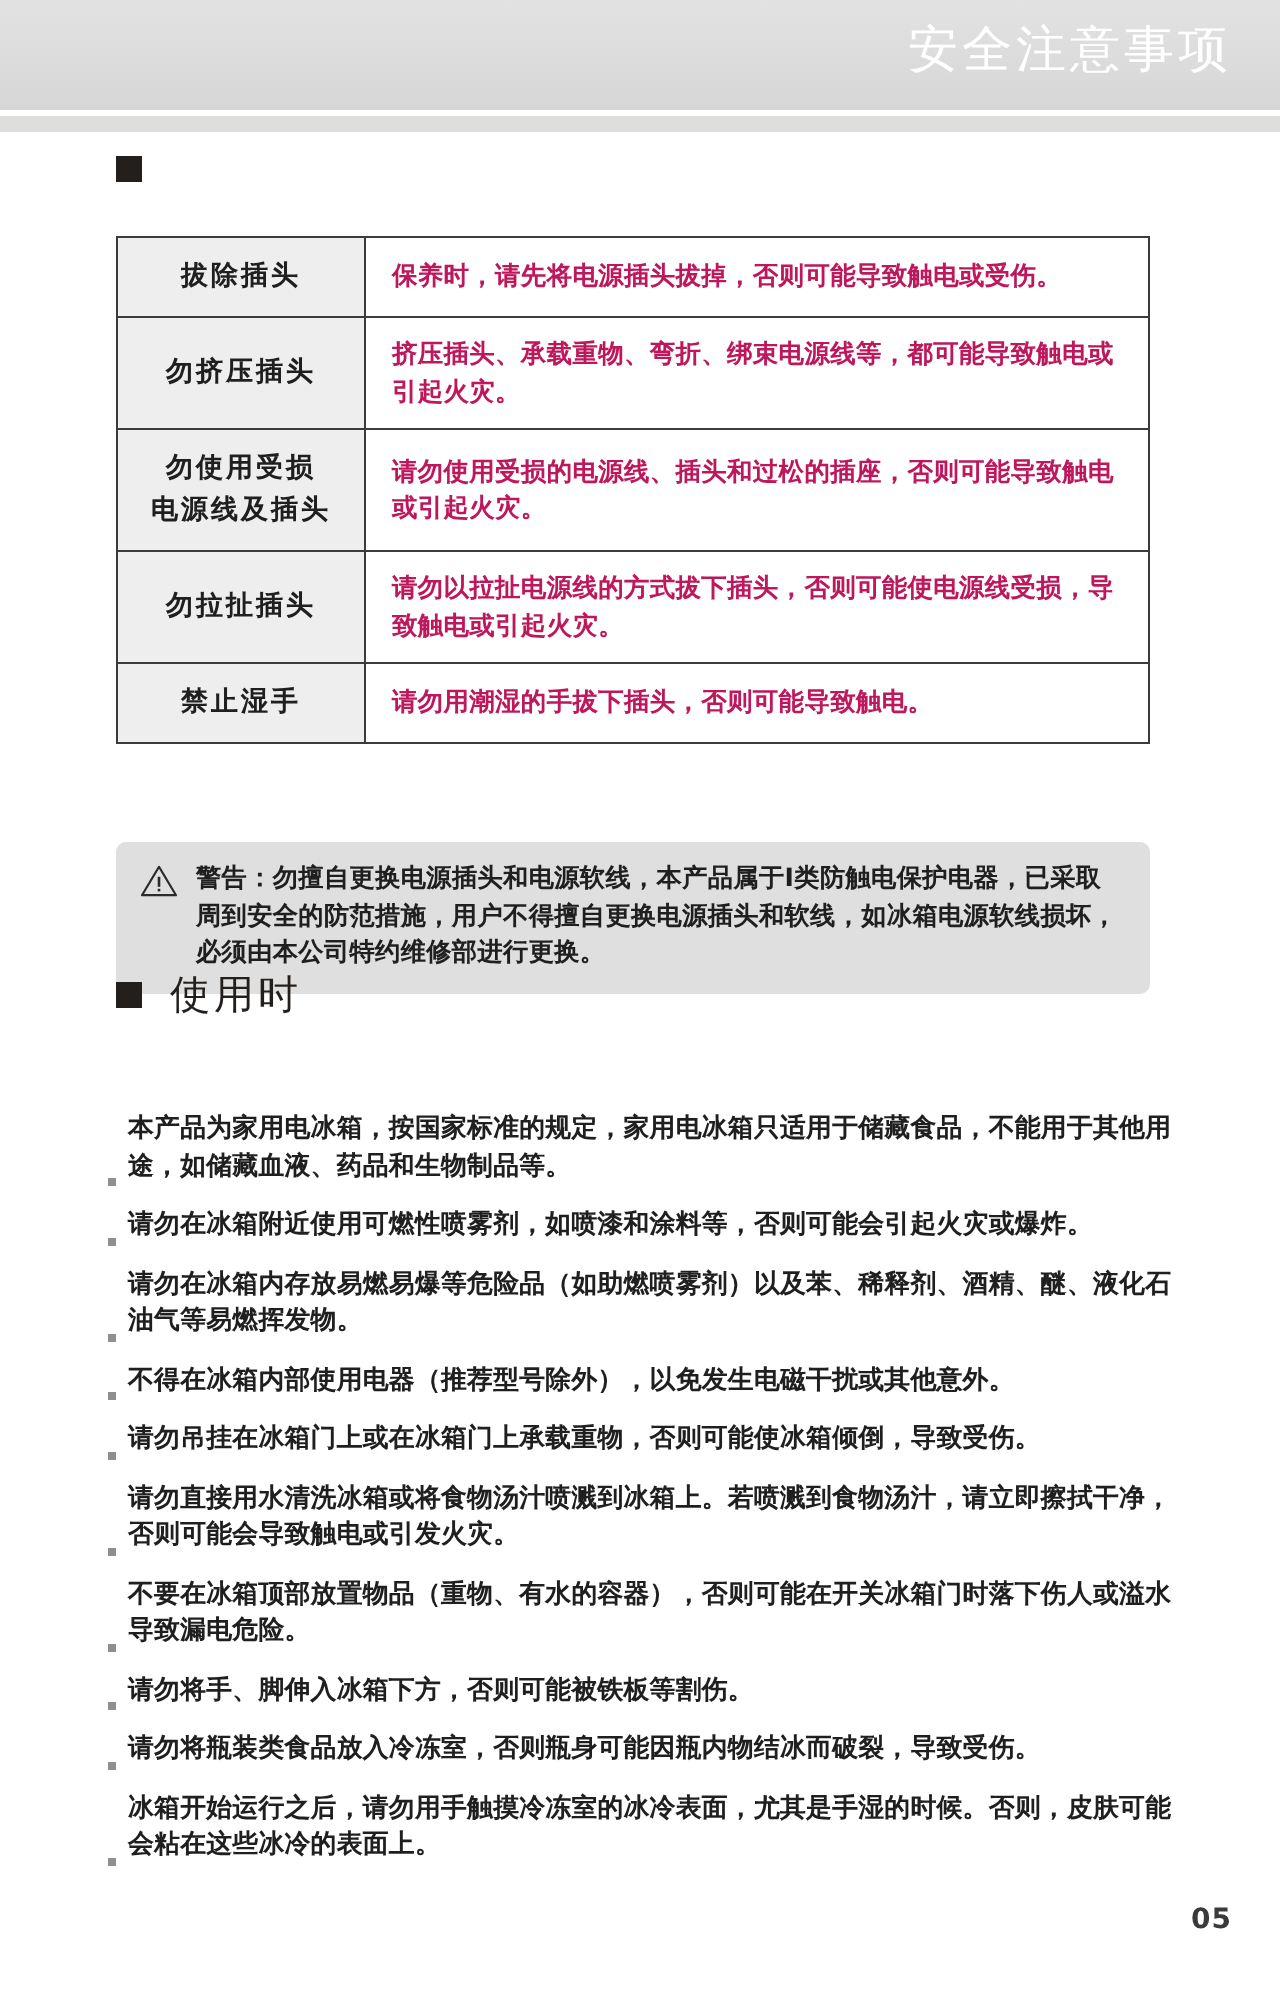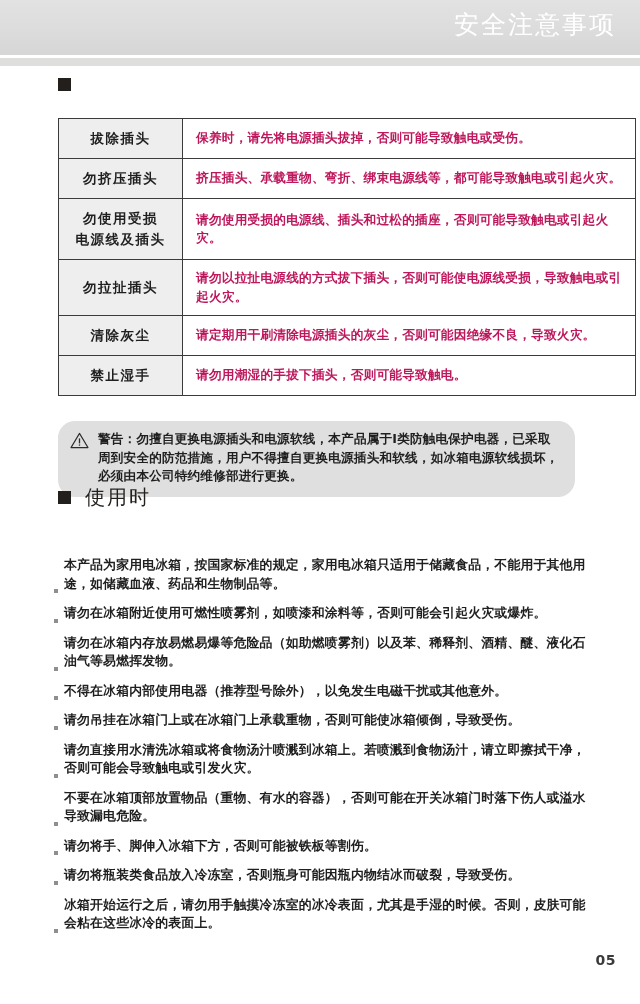--- a/index.html
+++ b/index.html
@@ -68,21 +68,21 @@
     font-weight: 500;
     letter-spacing: 2px;
     color: #231f1c;
   }
 
   
   .info-table {
     position: absolute;
     left: 58px;
     top: 118px;
-    width: 578px;
+    width: 517px;
     border-collapse: collapse;
     table-layout: fixed;
   }
   .info-table td {
     border: 1.6px solid #3b3b3b;
     padding: 0;
     vertical-align: middle;
   }
   .info-table td.label-cell {
     width: 115px;
@@ -105,21 +105,21 @@
   }
 
   
   .warning-box {
     position: absolute;
     left: 58px;
     top: 421px;
     width: 517px;
     box-sizing: border-box;
     background: #dfdfdf;
-    border-radius: 17px;
+    border-radius: 5px;
     padding: 9px 14px 11px 12px;
     display: flex;
     align-items: flex-start;
     gap: 9px;
   }
   .warning-icon {
     flex: 0 0 auto;
     margin-top: 2px;
   }
   .warning-text {
@@ -193,24 +193,20 @@
       <td class="label-cell">勿挤压插头</td>
       <td class="desc-cell">挤压插头、承载重物、弯折、绑束电源线等，都可能导致触电或引起火灾。</td>
     </tr>
     <tr>
       <td class="label-cell">勿使用受损<br>电源线及插头</td>
       <td class="desc-cell">请勿使用受损的电源线、插头和过松的插座，否则可能导致触电或引起火灾。</td>
     </tr>
     <tr>
       <td class="label-cell">勿拉扯插头</td>
       <td class="desc-cell">请勿以拉扯电源线的方式拔下插头，否则可能使电源线受损，导致触电或引起火灾。</td>
-    </tr>
-    <tr>
-      <td class="label-cell">清除灰尘</td>
-      <td class="desc-cell">请定期用干刷清除电源插头的灰尘，否则可能因绝缘不良，导致火灾。</td>
     </tr>
     <tr>
       <td class="label-cell">禁止湿手</td>
       <td class="desc-cell">请勿用潮湿的手拔下插头，否则可能导致触电。</td>
     </tr>
   </tbody>
 </table>
 
 <div class="warning-box">
   <span class="warning-icon">

